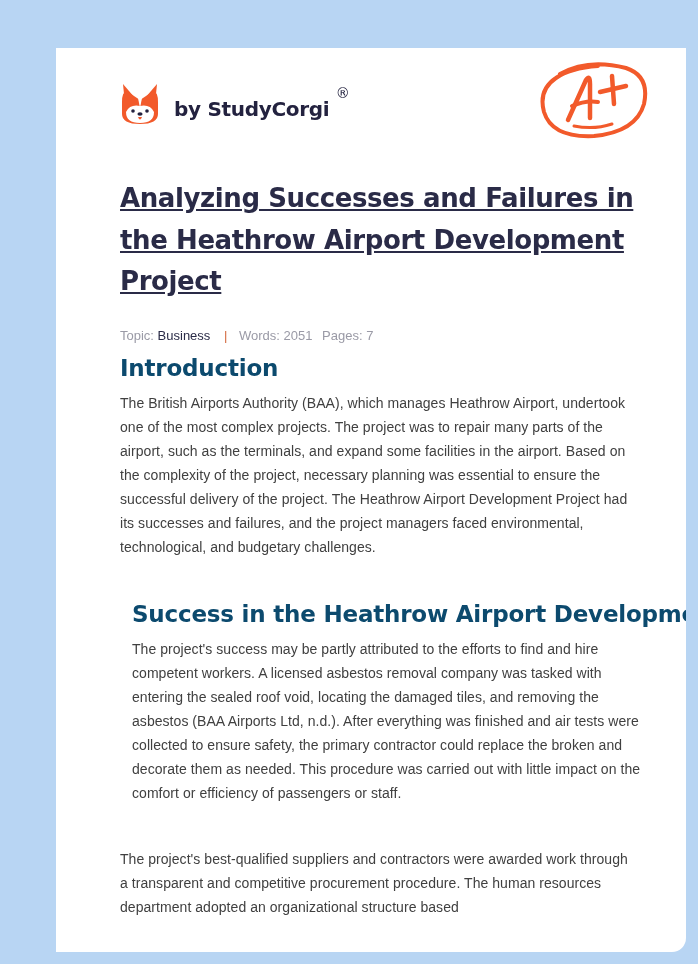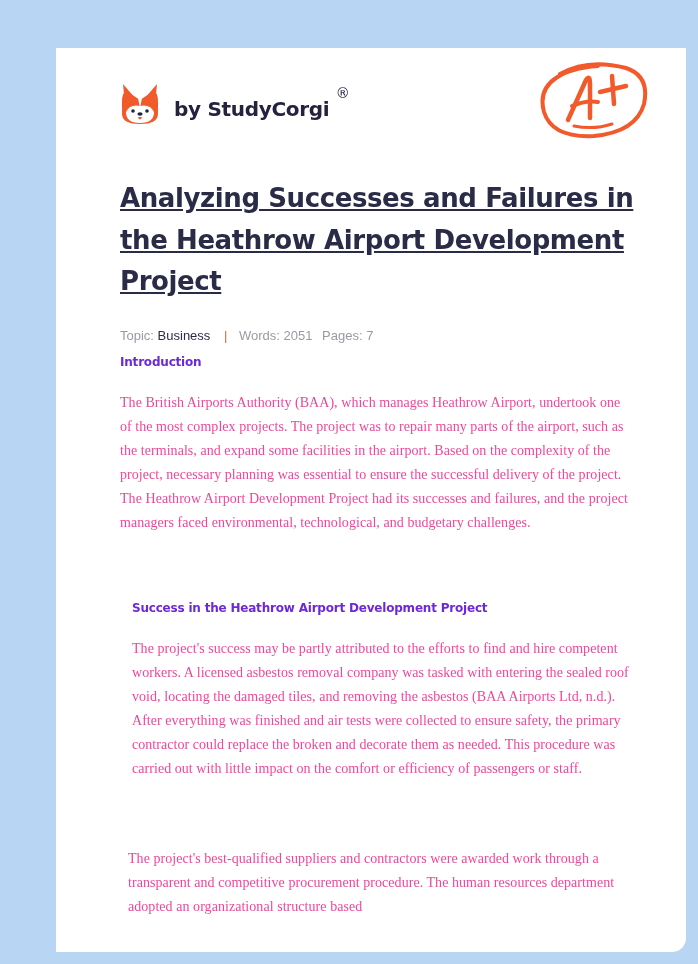--- a/index.html
+++ b/index.html
@@ -98,47 +98,46 @@
     .content {
       position: absolute;
       left: 64px;
       top: 300px;
       width: 520px;
     }
     h2 {
       margin: 0;
       font-family: "DejaVu Sans", sans-serif;
       font-weight: bold;
-      font-size: 12px;
-      color: #6d28d9;
+      font-size: 23px;
+      color: #0c4a6e;
       letter-spacing: -0.2px;
     }
     .h-intro {
       position: absolute;
       top: 7px;
       left: 0;
     }
     .h-success {
       position: absolute;
       top: 253px;
       left: 0;
       white-space: nowrap;
       margin-left: 12px;
     }
     p {
       margin: 0;
       font-size: 14px;
       line-height: 24px;
-      color: #ec4899;
+      color: #404040;
       letter-spacing: 0.05px;
-      font-family: Liberation Serif, serif;
     }
     .p1 { position: absolute; top: 43px; left: 0; width: 515px; }
     .p2 { position: absolute; top: 289px; left: 12px; width: 515px; }
-    .p3 { position: absolute; top: 499px; left: 8px; width: 515px; }
+    .p3 { position: absolute; top: 499px; left: 0; width: 515px; }
   </style>
 </head>
 <body>
 
 <div class="card">
 
   <div class="header">
     <svg class="logo-icon" viewBox="0 0 40 44">
 
       <path d="M3 2 L15 16 L5 22 Z" fill="#f25a2b"></path>

